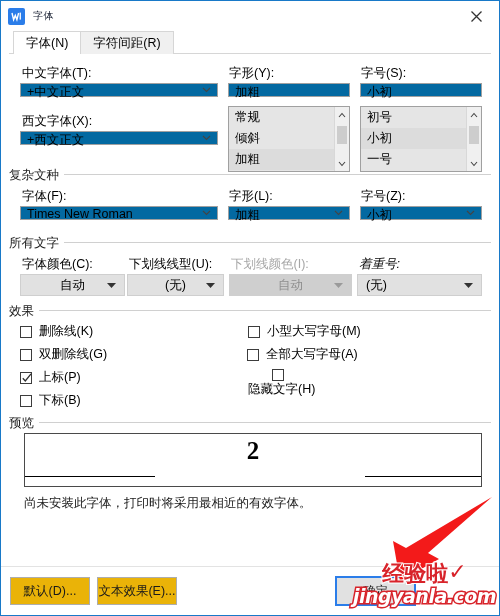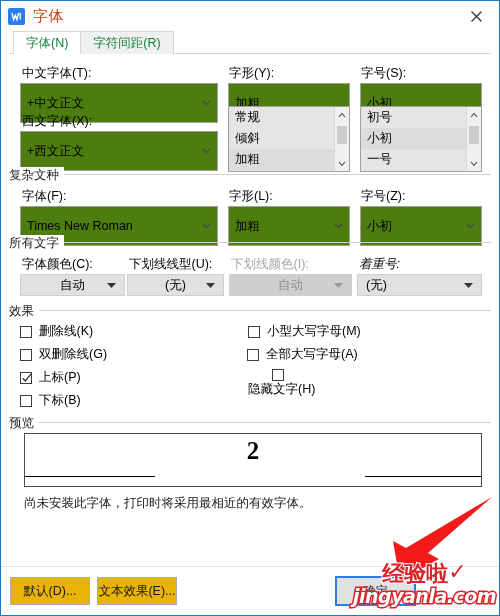--- a/index.html
+++ b/index.html
@@ -29,21 +29,21 @@
   .app-icon{
     width:17px;height:17px;margin-left:7px;
     background:#2b7de9;
     border-radius:2px;
     position:relative;
     display:flex;align-items:center;justify-content:center;
     flex:0 0 auto;
   }
   .app-icon svg{display:block;}
   .title-text{
-    margin-left:8px;font-size:15px;color:#c2410c;
+    margin-left:8px;font-size:10px;color:#0f172a;
     letter-spacing:.5px;
   }
   .close-btn{
     position:absolute;right:0;top:0;
     width:45px;height:30px;
     display:flex;align-items:center;justify-content:center;
     cursor:default;
   }
   .close-btn svg{display:block;}
   
@@ -56,21 +56,21 @@
   }
   .tabstrip:after{
     content:"";position:absolute;left:8px;right:8px;bottom:0;
     height:1px;background:#d6d6d6;
   }
   .tab{
     height:23px;
     padding:0 12px;
     display:flex;align-items:center;
     font-size:12.5px;
-    color:#15803d;
+    color:#000000;
     background:#f0f0f0;
     border:1px solid #d6d6d6;
     border-bottom:none;
     margin-right:-1px;
     position:relative;z-index:1;
     box-sizing:border-box;
   }
   .tab.active{
     background:#ffffff;
     z-index:3;
@@ -85,24 +85,24 @@
     padding:0 8px;
     box-sizing:border-box;
   }
   .lbl{
     font-size:12.5px;color:#000000;
     white-space:nowrap;
   }
   .lbl.dim{color:#a6a6a6;}
   
   .combo{
-    height:40px;box-sizing:border-box;
+    height:14px;box-sizing:border-box;
     border:1px solid #a0a0a0;
-    background:#4d7c0f;
-    display:flex;align-items:center;
+    background:#0369a1;
+    display:flex;
     padding-left:6px;
     font-size:12.5px;
     position:relative;
   }
   .combo .chev{
     position:absolute;right:6px;top:50%;
     width:9px;height:9px;margin-top:-5px;
   }
   .combo .chev svg{display:block;}
   

